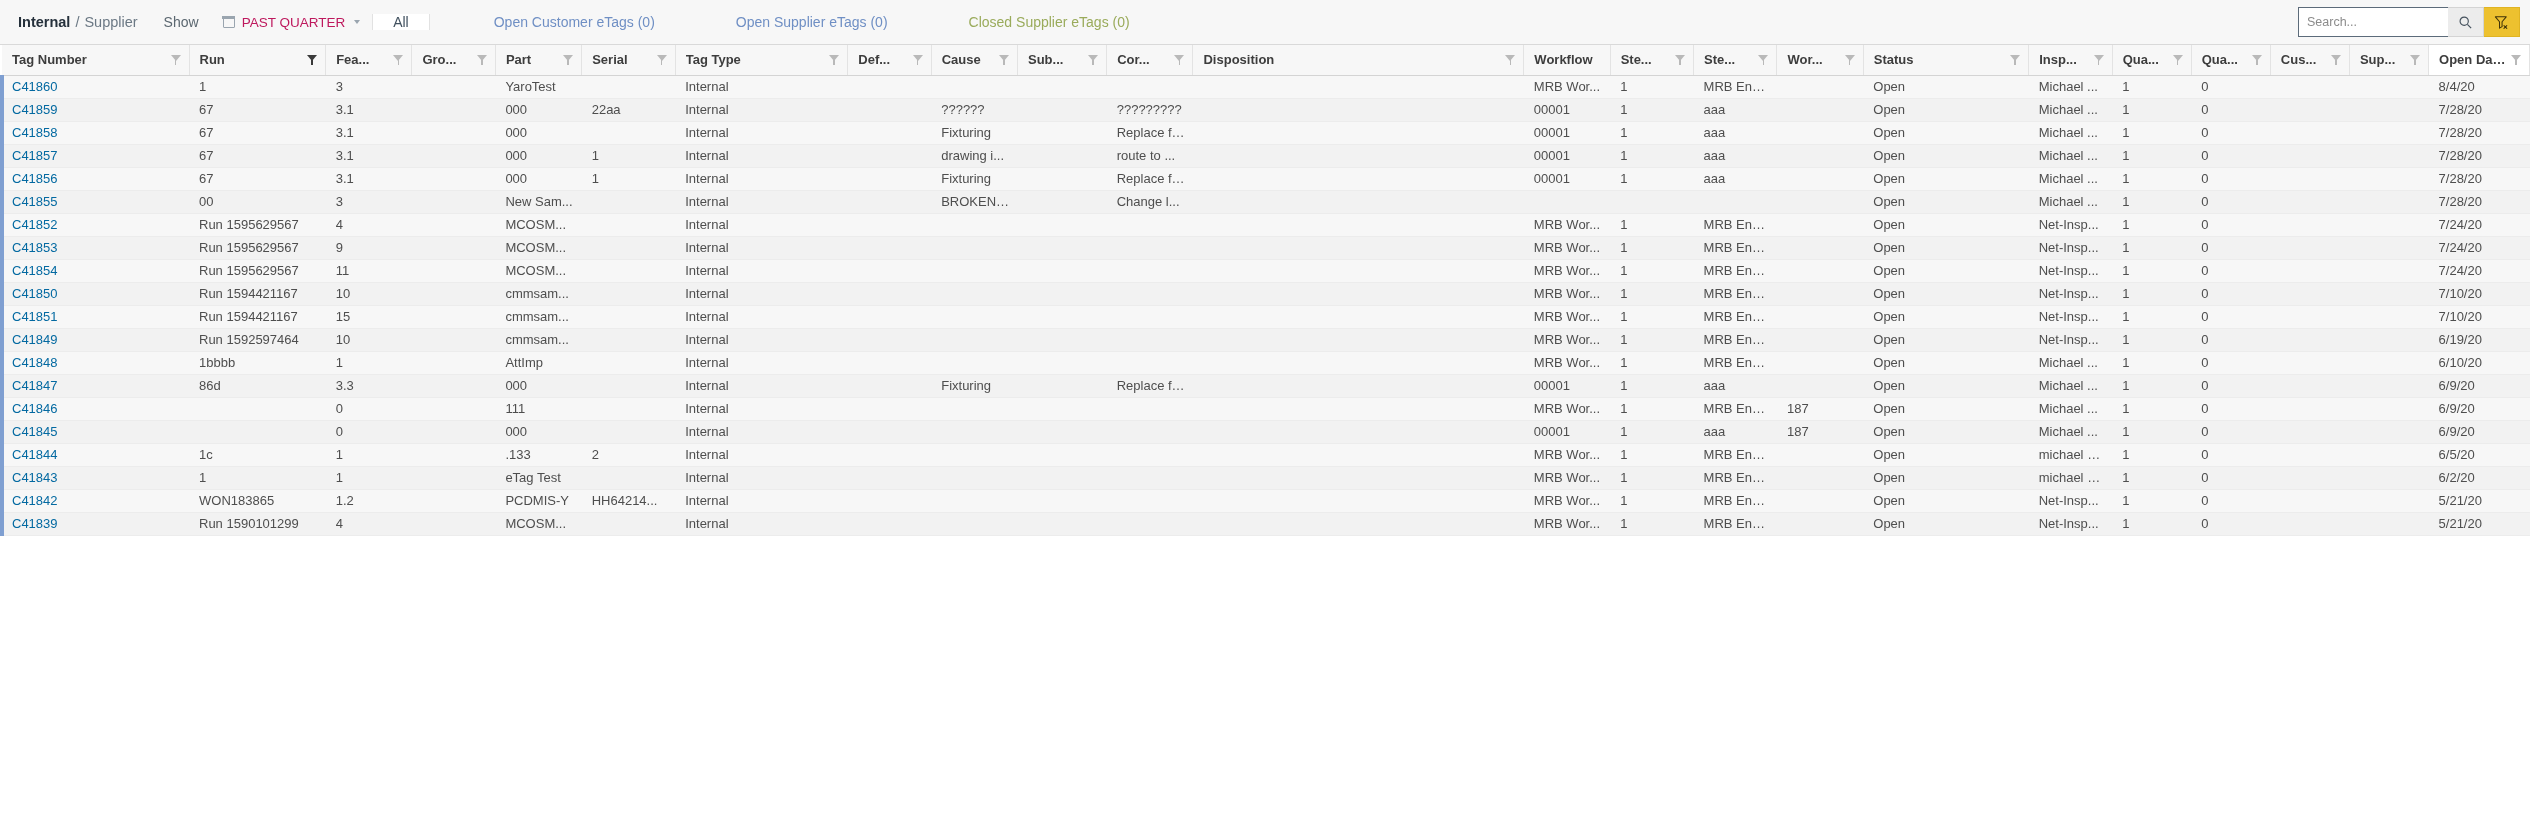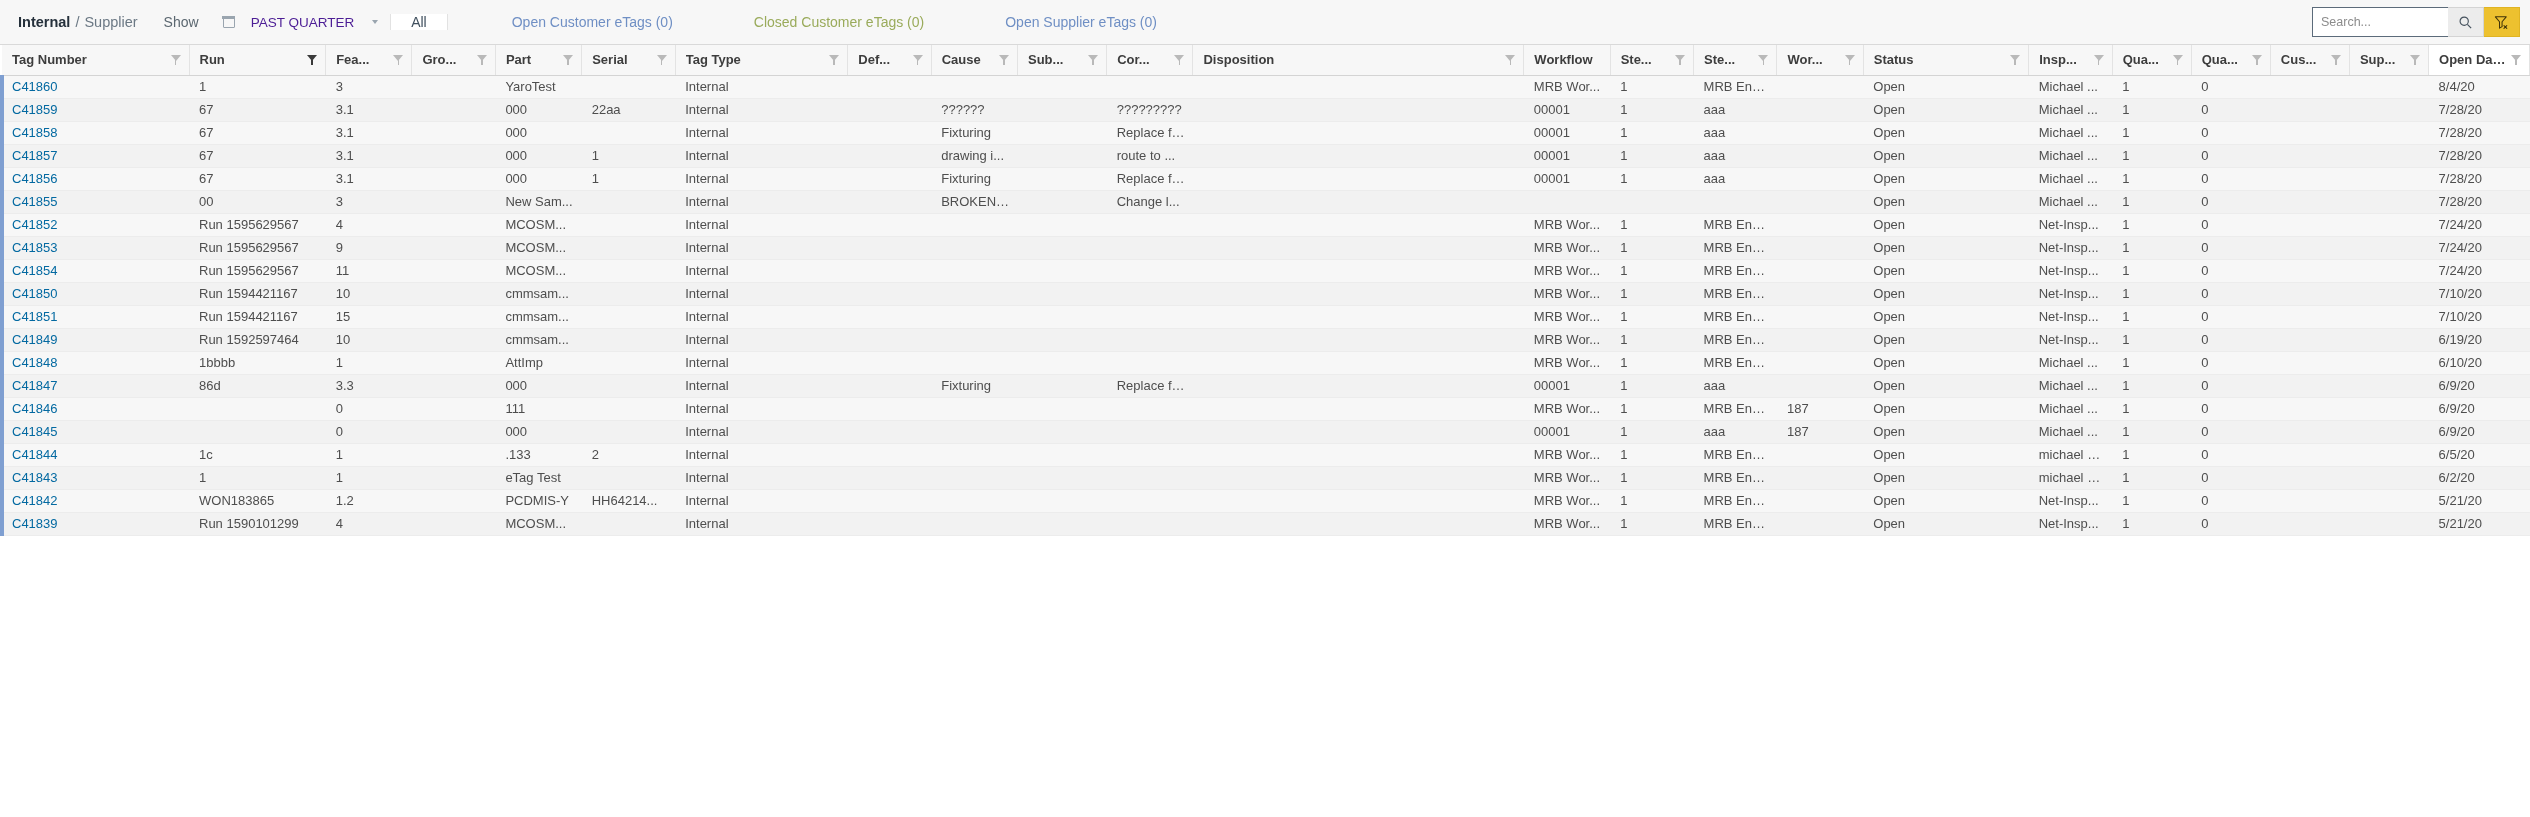--- a/index.html
+++ b/index.html
@@ -35,24 +35,24 @@
 
   .show-label {
     display: flex; align-items: center;
     padding: 0 12px;
     font-size: 14px;
     color: #5b6770;
     white-space: nowrap;
   }
 
   .period-picker {
-    display: flex; align-items: center; gap: 16px;
+    display: flex; align-items: center; gap: 7px;
     padding: 0 12px;
     font-size: 13.5px;
-    color: #4c1d95;
+    color: #be185d;
     cursor: pointer;
     white-space: nowrap;
   }
   .cal-icon {
     width: 12px; height: 12px;
     border: 1.4px solid #9aa5af;
     border-radius: 1px;
     position: relative;
     display: inline-block;
     flex: 0 0 auto;
@@ -94,21 +94,21 @@
     position: absolute;
     right: 0; top: 0; bottom: 0;
     display: flex; align-items: center;
     padding-right: 10px;
   }
   .search-wrap {
     display: flex; align-items: stretch;
     height: 30px;
   }
   .search-input {
-    width: 136px;
+    width: 150px;
     border: 1px solid #5c6b7a;
     border-right: none;
     background: #fff;
     font-size: 12.5px;
     font-family: "Liberation Sans", sans-serif;
     color: #0369a1;
     padding: 0 8px;
     outline: none;
   }
   .search-input::placeholder { color: #8c8c8c; }
@@ -217,25 +217,25 @@
     <span class="caret-down"></span>
   </div>
 
   <div class="tabs">
     <div class="tab all">
       <span>All</span>
     </div>
     <div class="tab blue">
       <span>Open Customer eTags (0)</span>
     </div>
-    <div class="tab green">
-      <span>Closed Customer eTags (0)</span>
-    </div>
     <div class="tab blue">
       <span>Open Supplier eTags (0)</span>
+    </div>
+    <div class="tab green">
+      <span>Closed Supplier eTags (0)</span>
     </div>
   </div>
 
   <div class="search-area">
     <div class="search-wrap">
       <input class="search-input" type="text" placeholder="Search..." style="">
       <div class="search-btn">
         <svg width="15" height="15" viewBox="0 0 16 16">
           <circle cx="6.6" cy="6.6" r="4.4" fill="none" stroke="#44505c" stroke-width="1.2"></circle>
           <line x1="10" y1="10" x2="14" y2="14" stroke="#44505c" stroke-width="1.3"></line>

